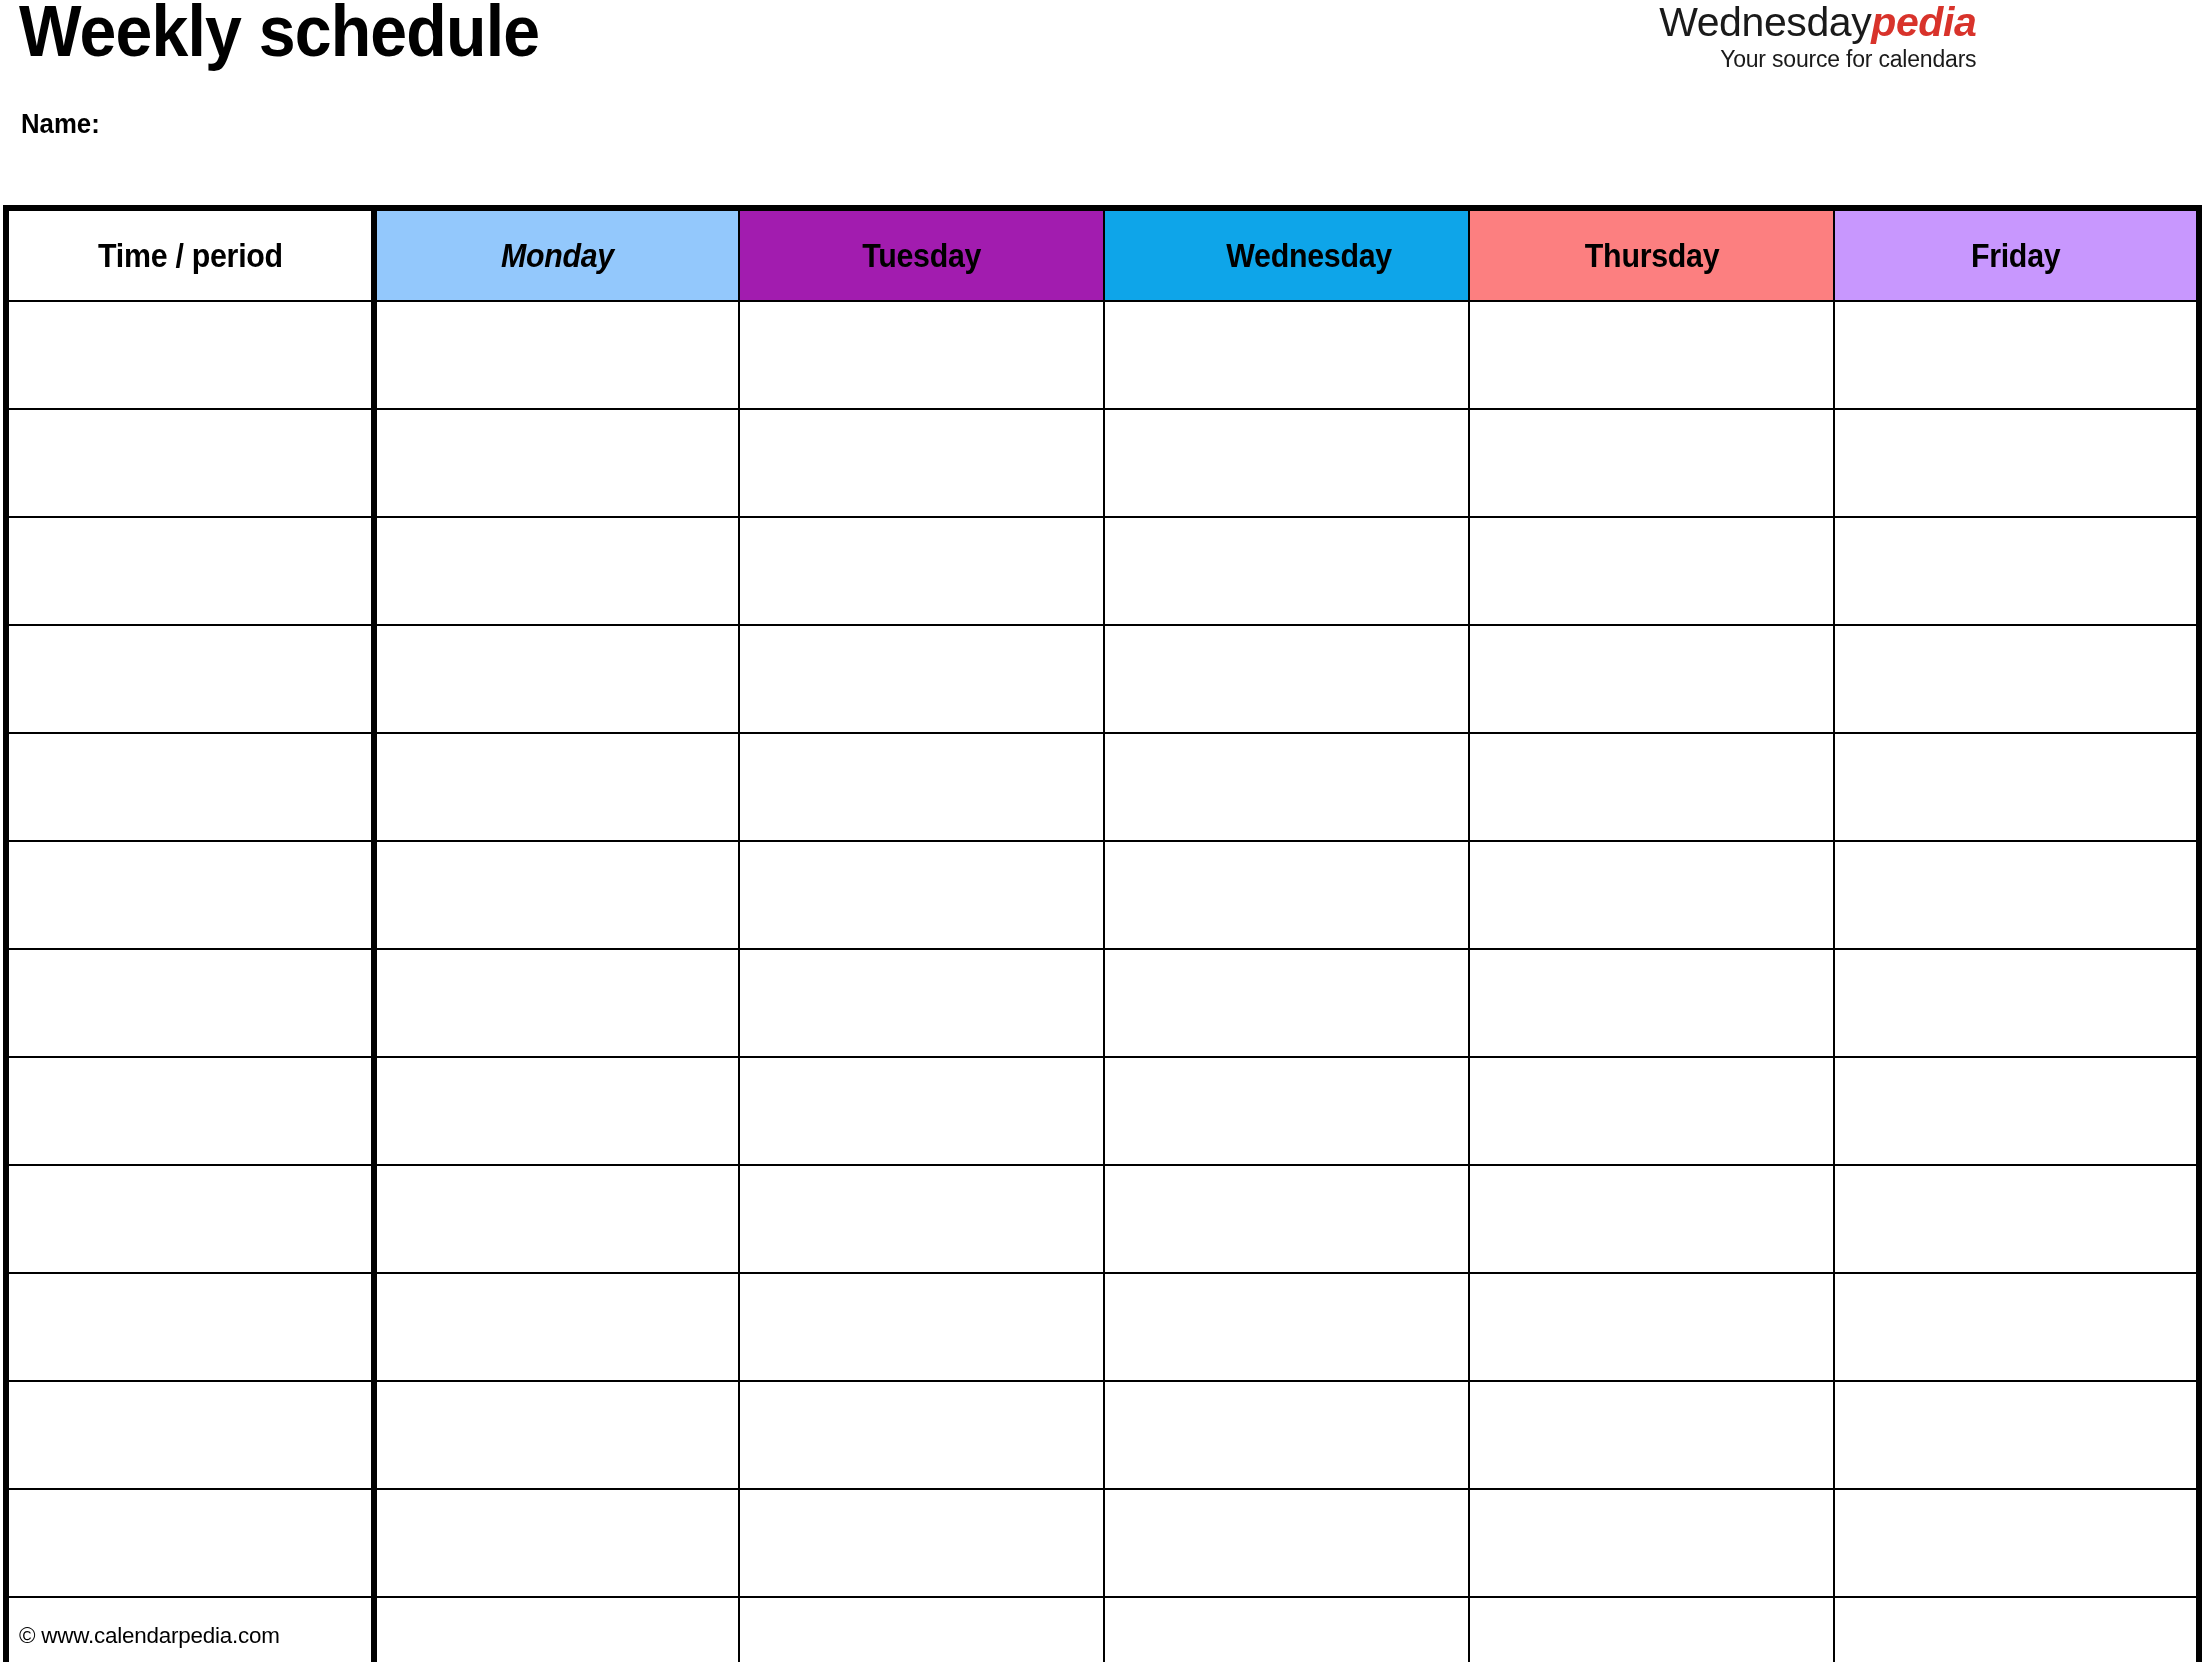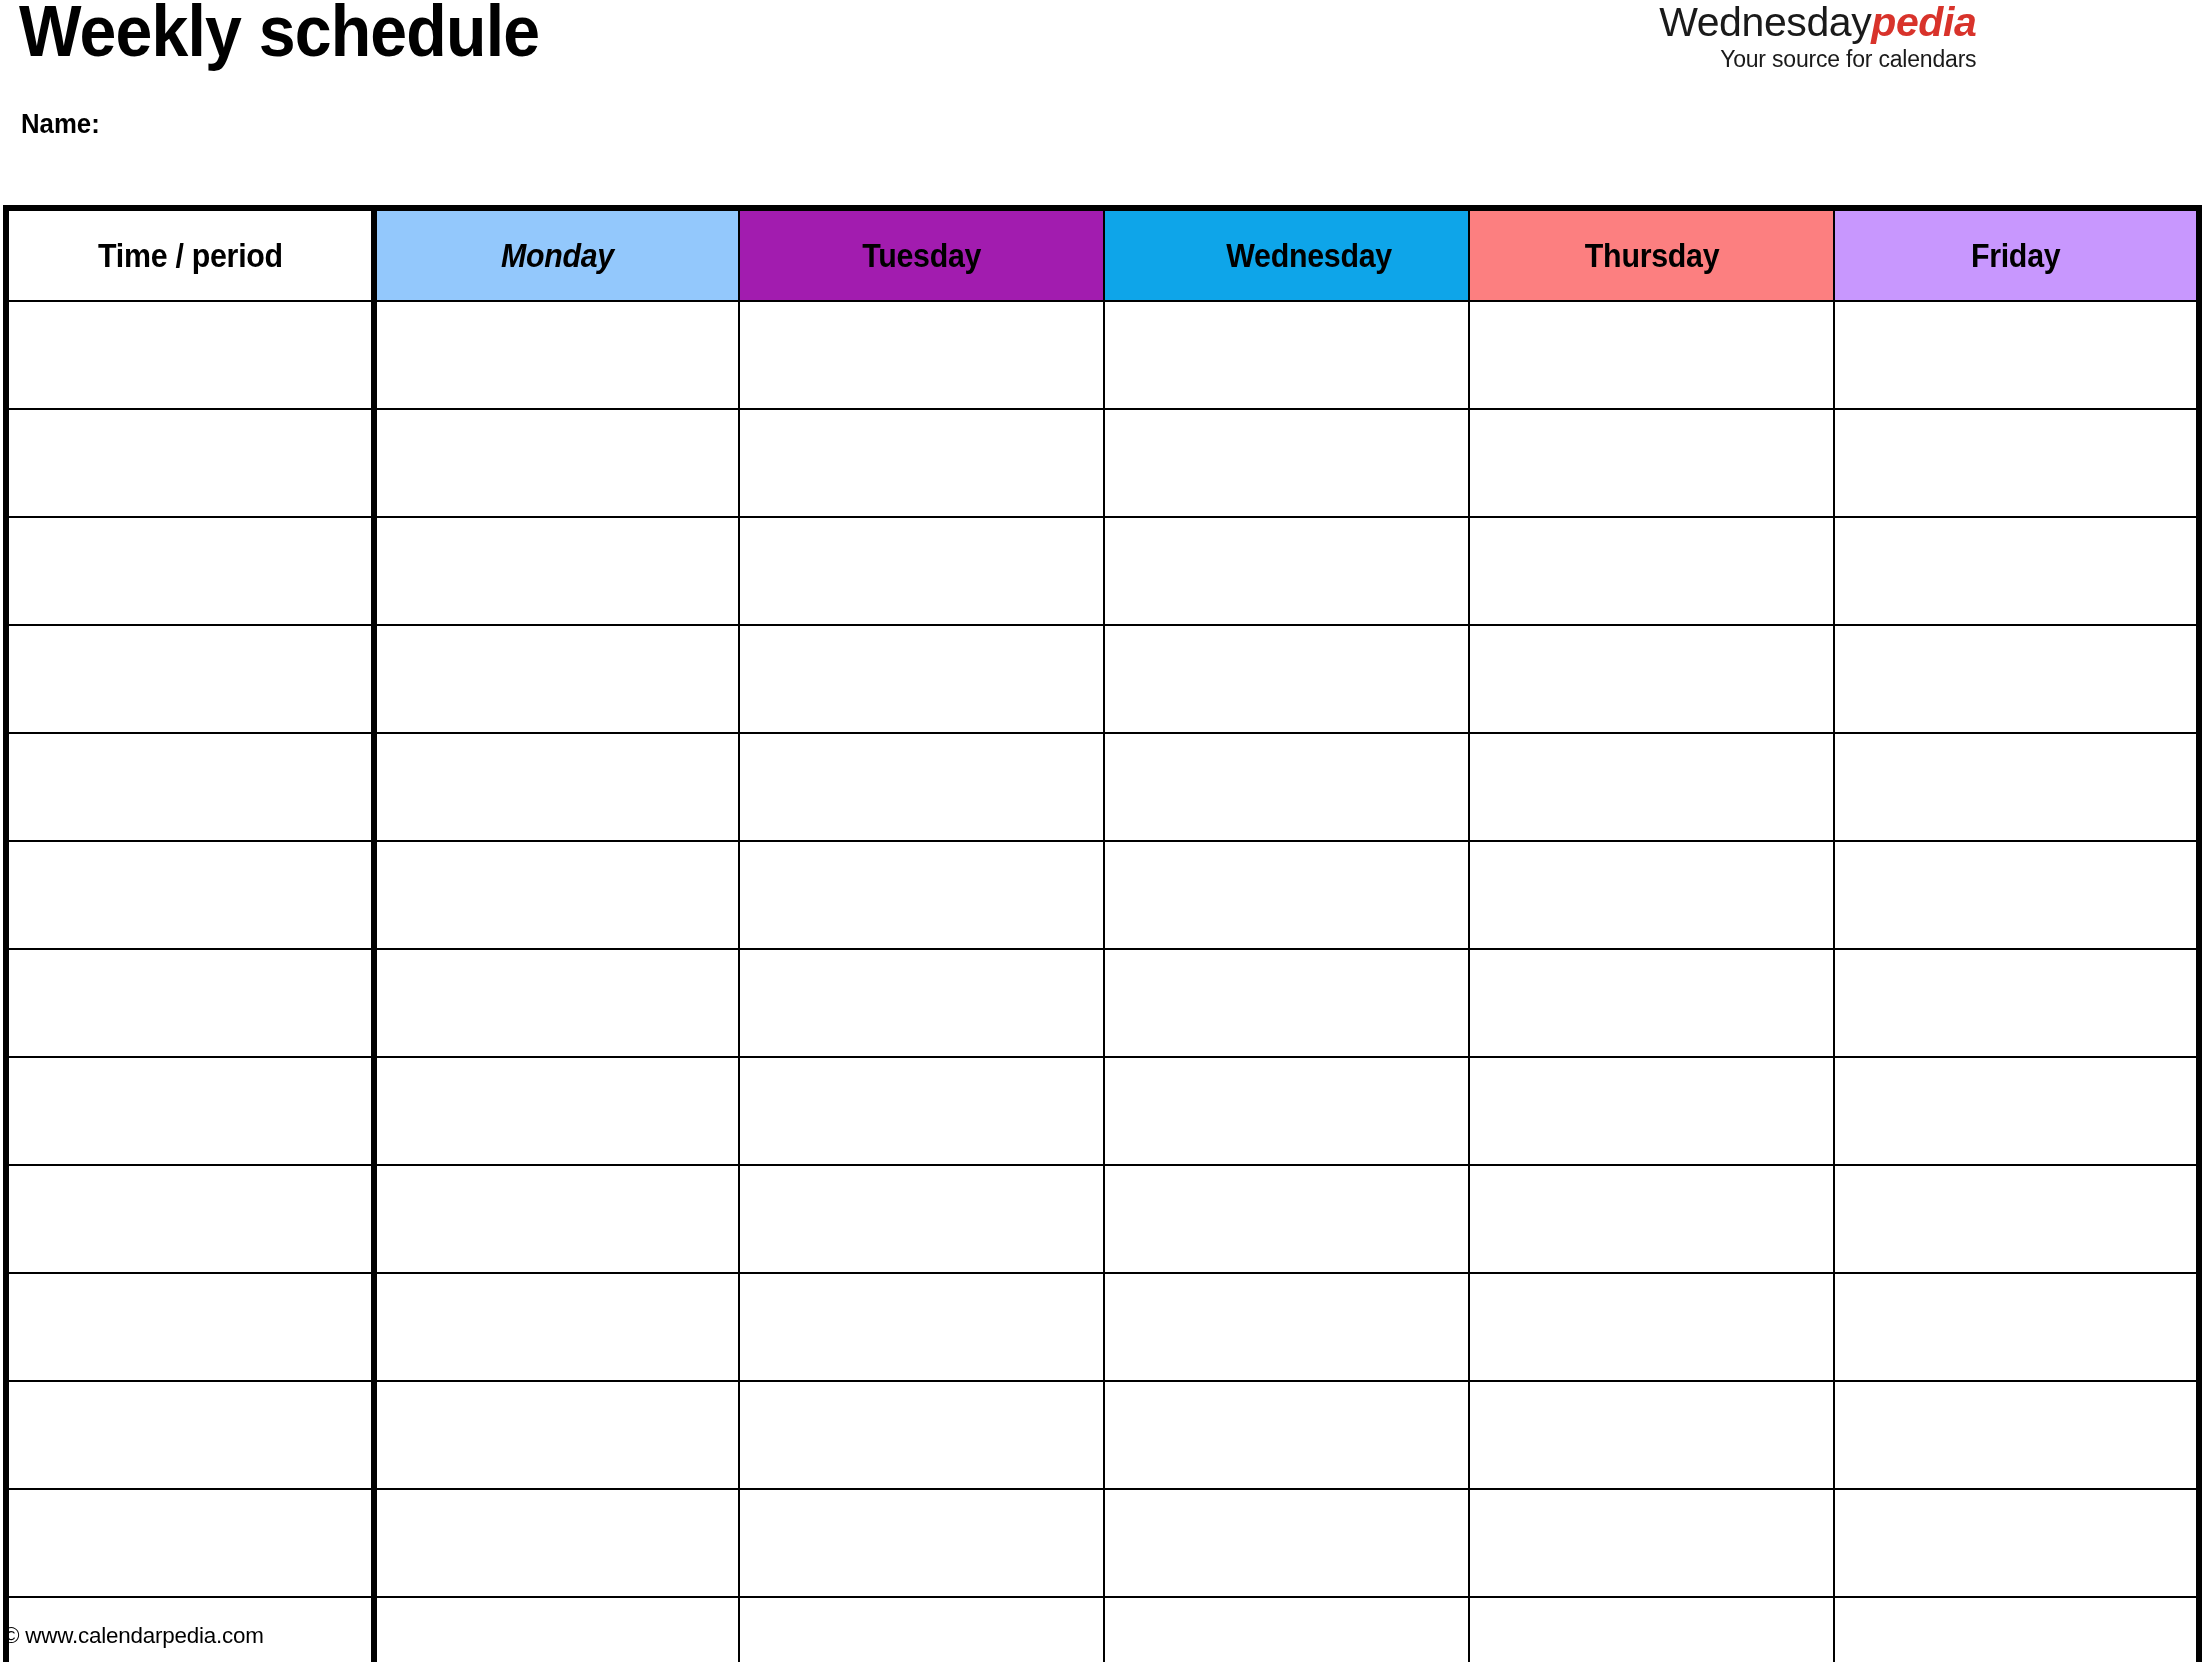--- a/index.html
+++ b/index.html
@@ -124,21 +124,21 @@
   }
 
   tbody td {
     height: 108px;
     background: #ffffff;
   }
 
   
   .footer {
     position: absolute;
-    left: 3px;
+    left: 19px;
     top: 1623px;
     font-size: 22.4px;
     color: #000000;
     white-space: nowrap;
     letter-spacing: -0.2px;
   }
 </style>
 </head>
 <body>
 

